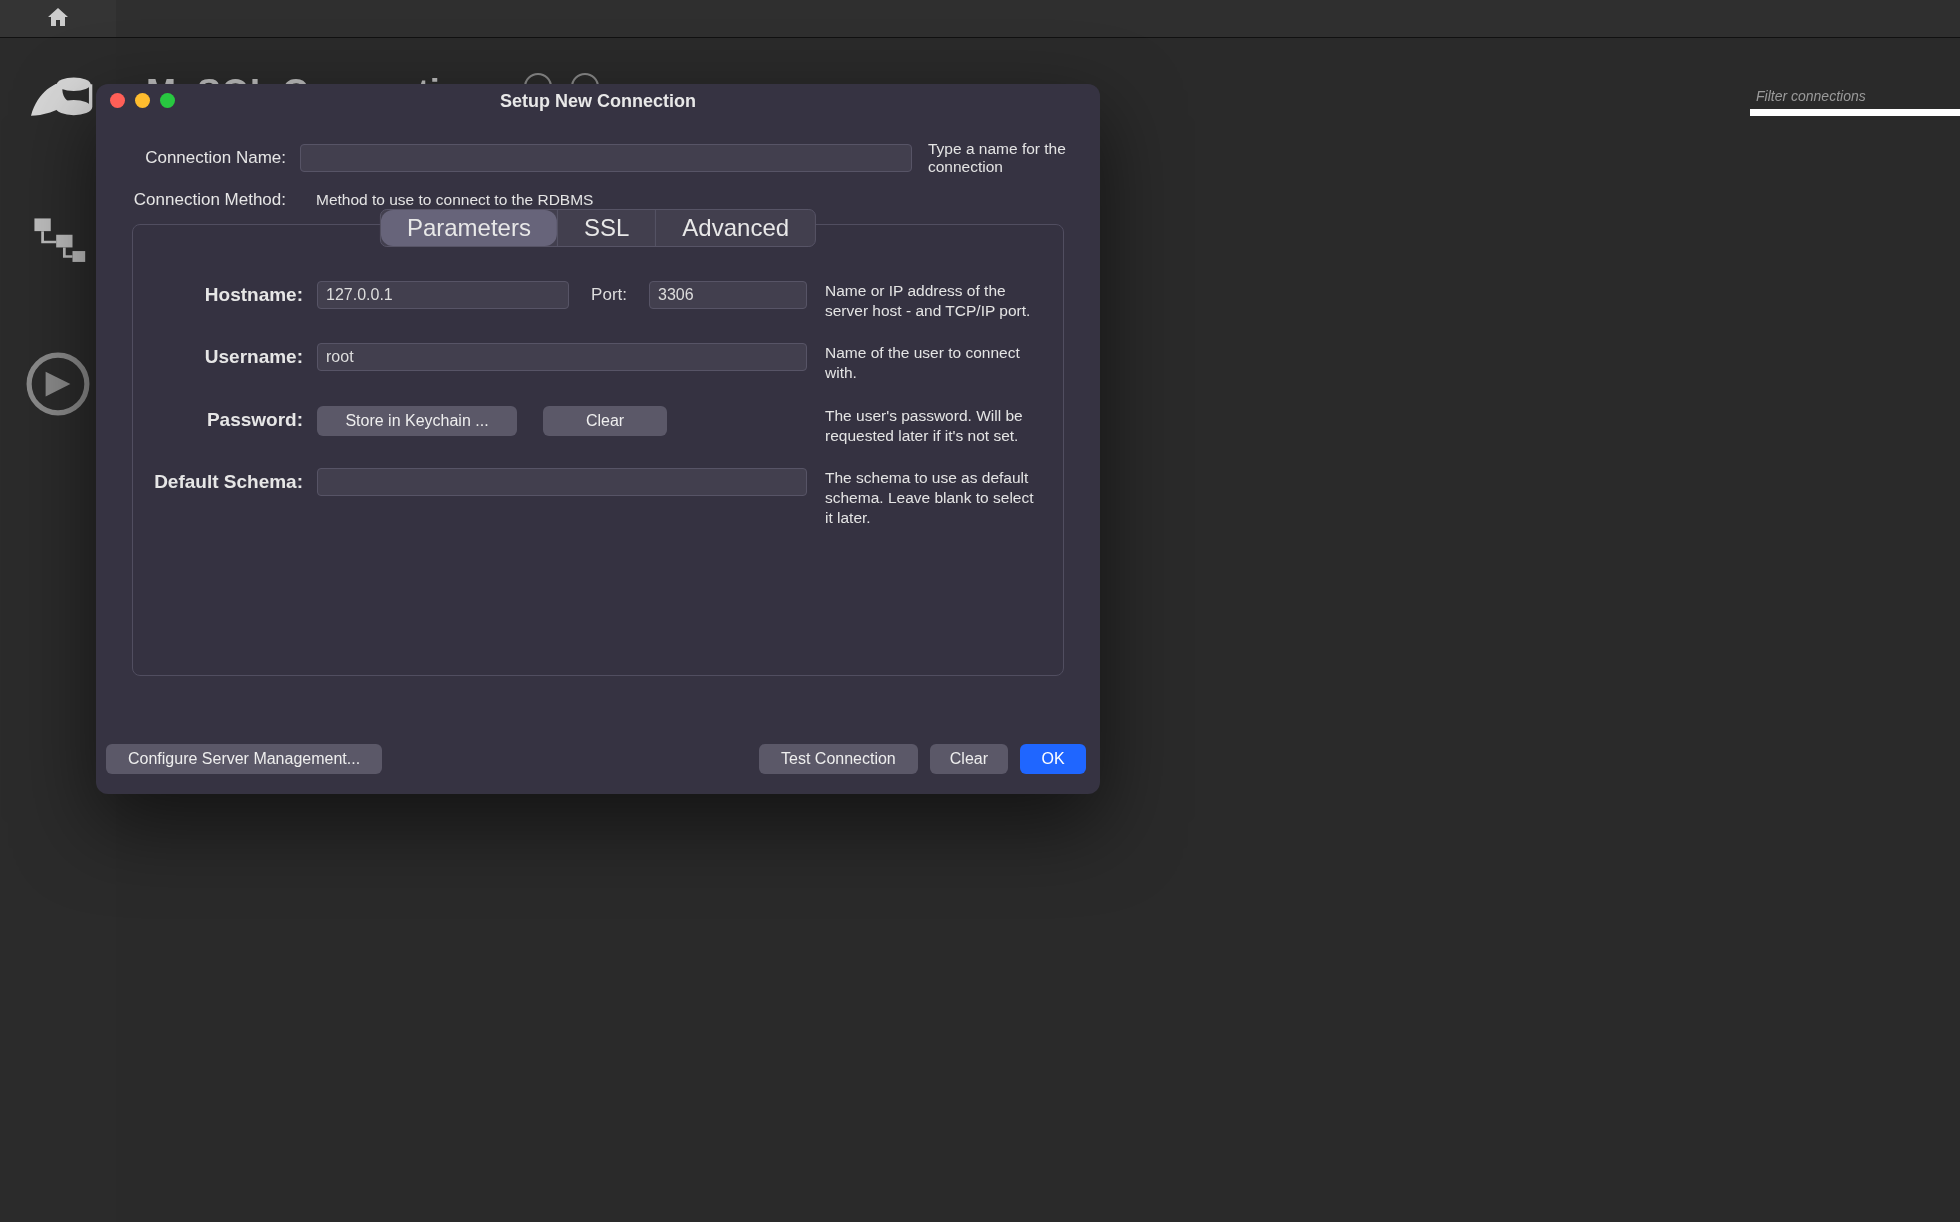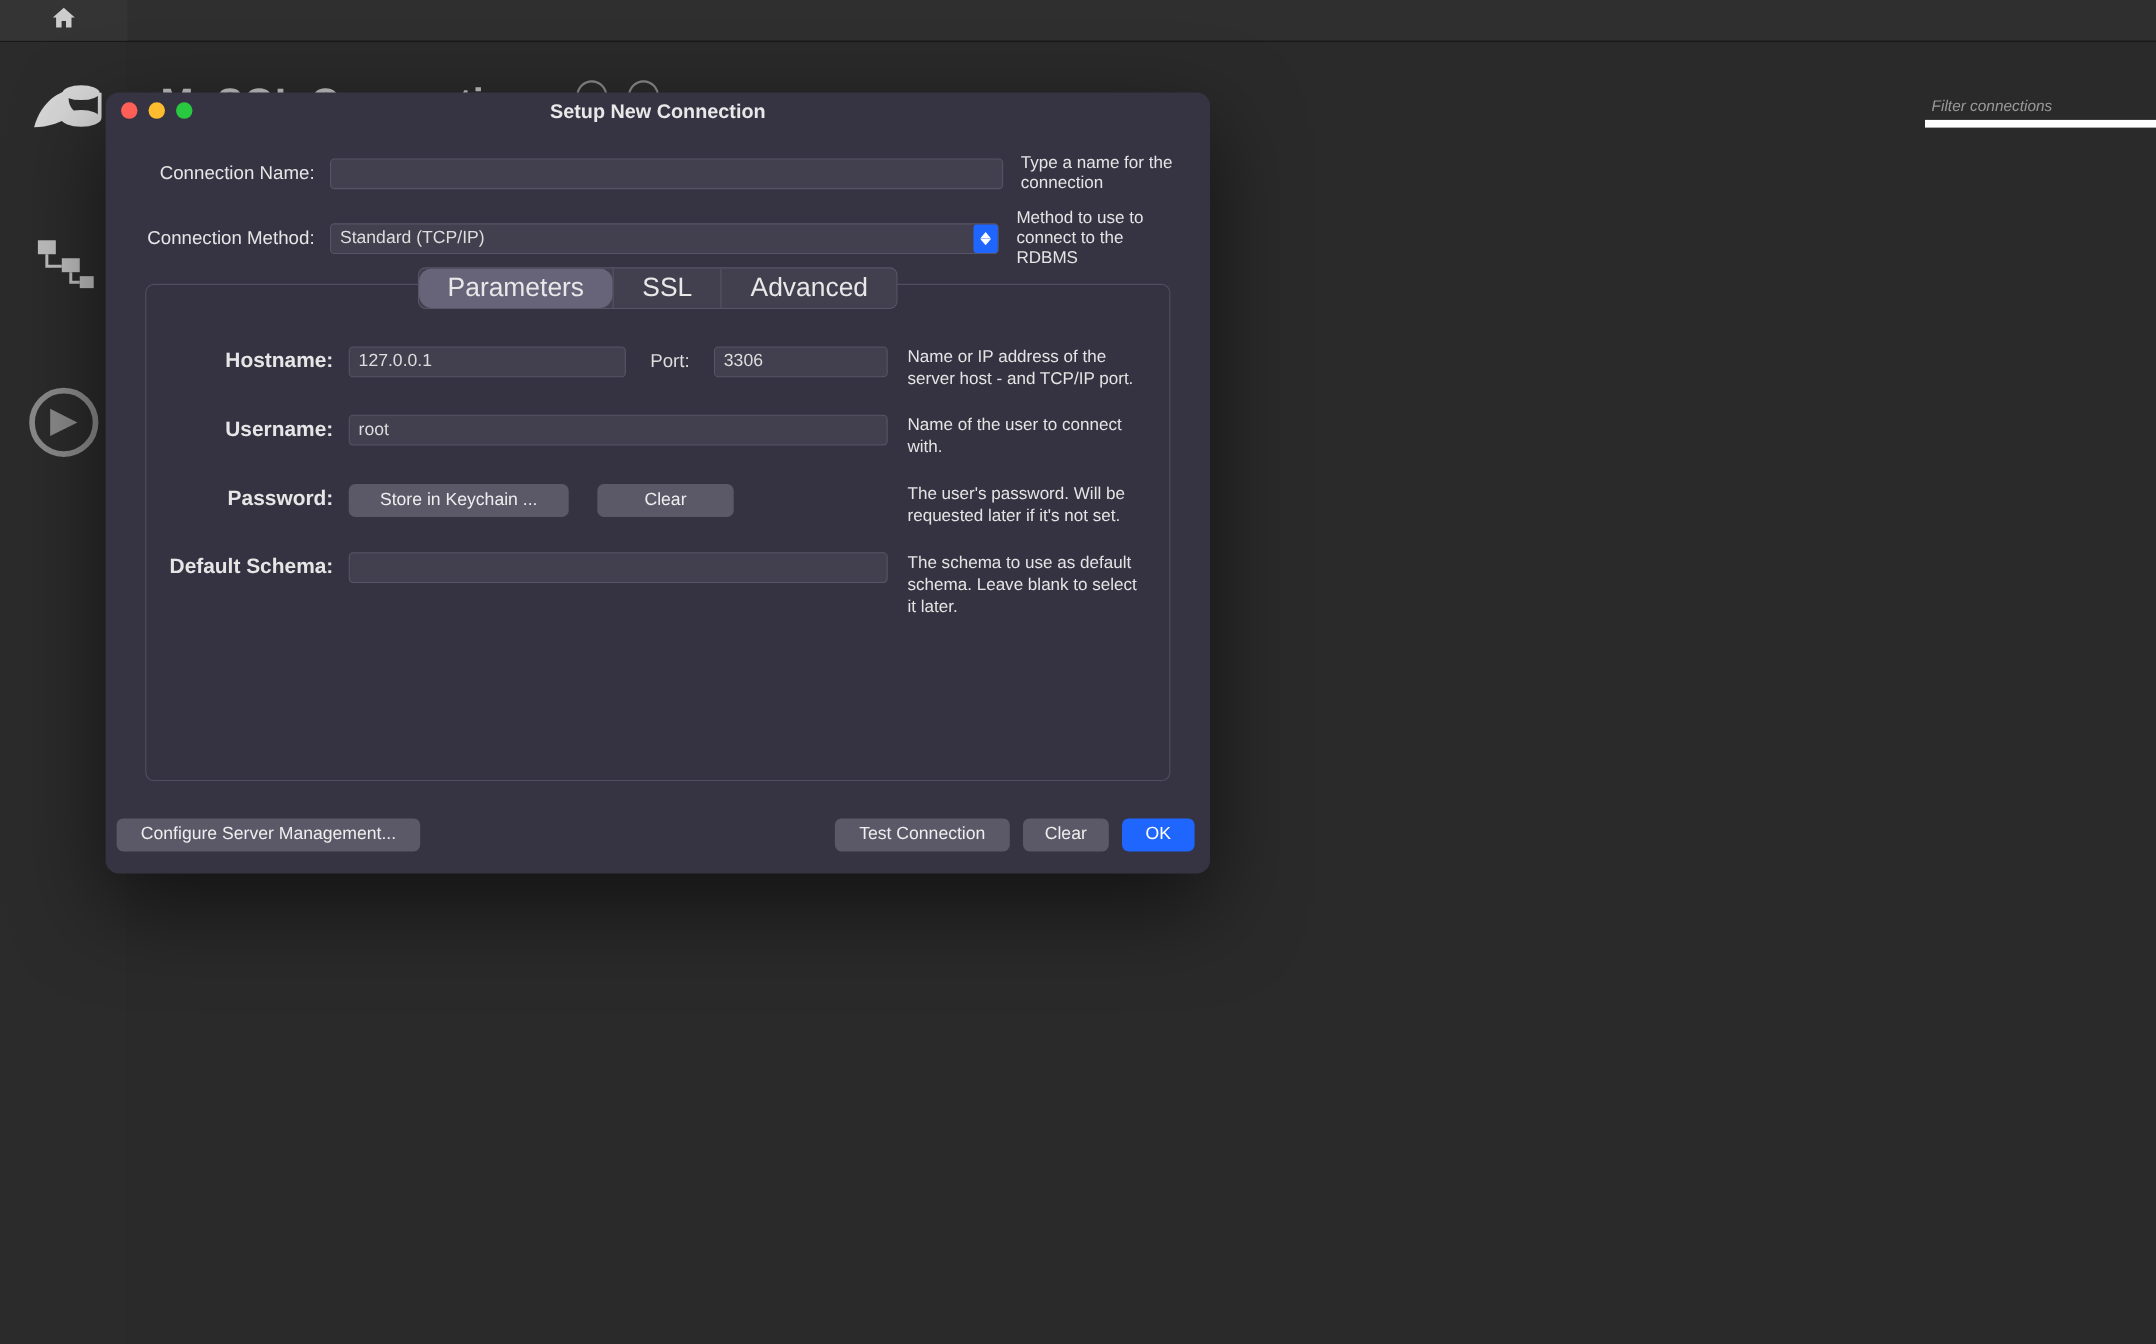--- a/index.html
+++ b/index.html
@@ -325,33 +325,20 @@
     <div class="row">
       <div class="lbl">Connection Name:</div>
       <div class="ctrl">
         <input class="text" value="" style="">
       </div>
       <div class="hint">Type a name for the connection</div>
     </div>
 
     <div class="row">
       <div class="lbl">Connection Method:</div>
-      <div class="ctrl" style="flex-basis:608px;">
-        <div class="select">
-          <span>Standard (TCP/IP)</span>
-          <span class="arrows">
-            <svg viewBox="0 0 10 6">
-                <path d="M5 0l5 6H0z"></path>
-              </svg>
-            <svg viewBox="0 0 10 6">
-                <path d="M5 6L0 0h10z"></path>
-              </svg>
-          </span>
-        </div>
-      </div>
       <div class="hint">Method to use to connect to the RDBMS</div>
     </div>
 
     <div class="panel">
       <div class="tabs">
         <div class="tab active">Parameters</div>
         <div class="sep"></div>
         <div class="tab">SSL</div>
         <div class="sep"></div>
         <div class="tab">Advanced</div>

